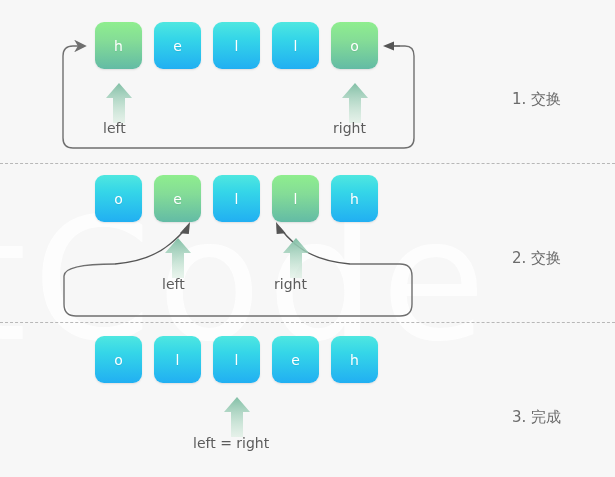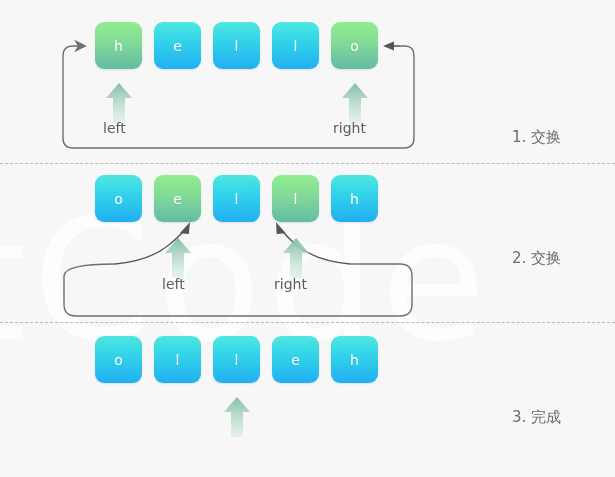--- a/index.html
+++ b/index.html
@@ -206,21 +206,21 @@
           <linearGradient id="ug2" x1="0" y1="0" x2="0" y2="1">
             <stop offset="0%" stop-color="#82bfa6"></stop>
             <stop offset="100%" stop-color="#cfe9d8" stop-opacity="0.45"></stop>
           </linearGradient>
         </defs>
         <path d="M14,1 L27,16 L20,16 L20,41 L8,41 L8,16 L1,16 z" fill="url(#ug2)"></path>
       </svg>
     </div>
     <div class="plabel" style="left:333px; top:120px;">right</div>
 
-    <div class="caption" style="top:90px;margin-top:38px;">1. 交换</div>
+    <div class="caption" style="top:90px;">1. 交换</div>
   </div>
 
   <div class="row r2">
 
     <svg class="swapsvg" width="615" height="158">
       <defs>
         <linearGradient id="ug3" x1="0" y1="0" x2="0" y2="1">
           <stop offset="0%" stop-color="#82bfa6"></stop>
           <stop offset="100%" stop-color="#cfe9d8" stop-opacity="0.45"></stop>
         </linearGradient>
@@ -302,17 +302,18 @@
       <div class="box blue i4">
           <span class="ch">h</span>
         </div>
     </div>
 
     <div class="uparrow" style="left:223px; top:73px;">
       <svg viewBox="0 0 28 42">
           <path d="M14,1 L27,16 L20,16 L20,41 L8,41 L8,16 L1,16 z" fill="url(#ug5)"></path>
         </svg>
     </div>
+    <div class="plabel" style="left:193px; top:112px;">left = right</div>
 
     <div class="caption" style="top:85px;text-align:center;">3. 完成</div>
   </div>
 
 </div>
 
 </body></html>

